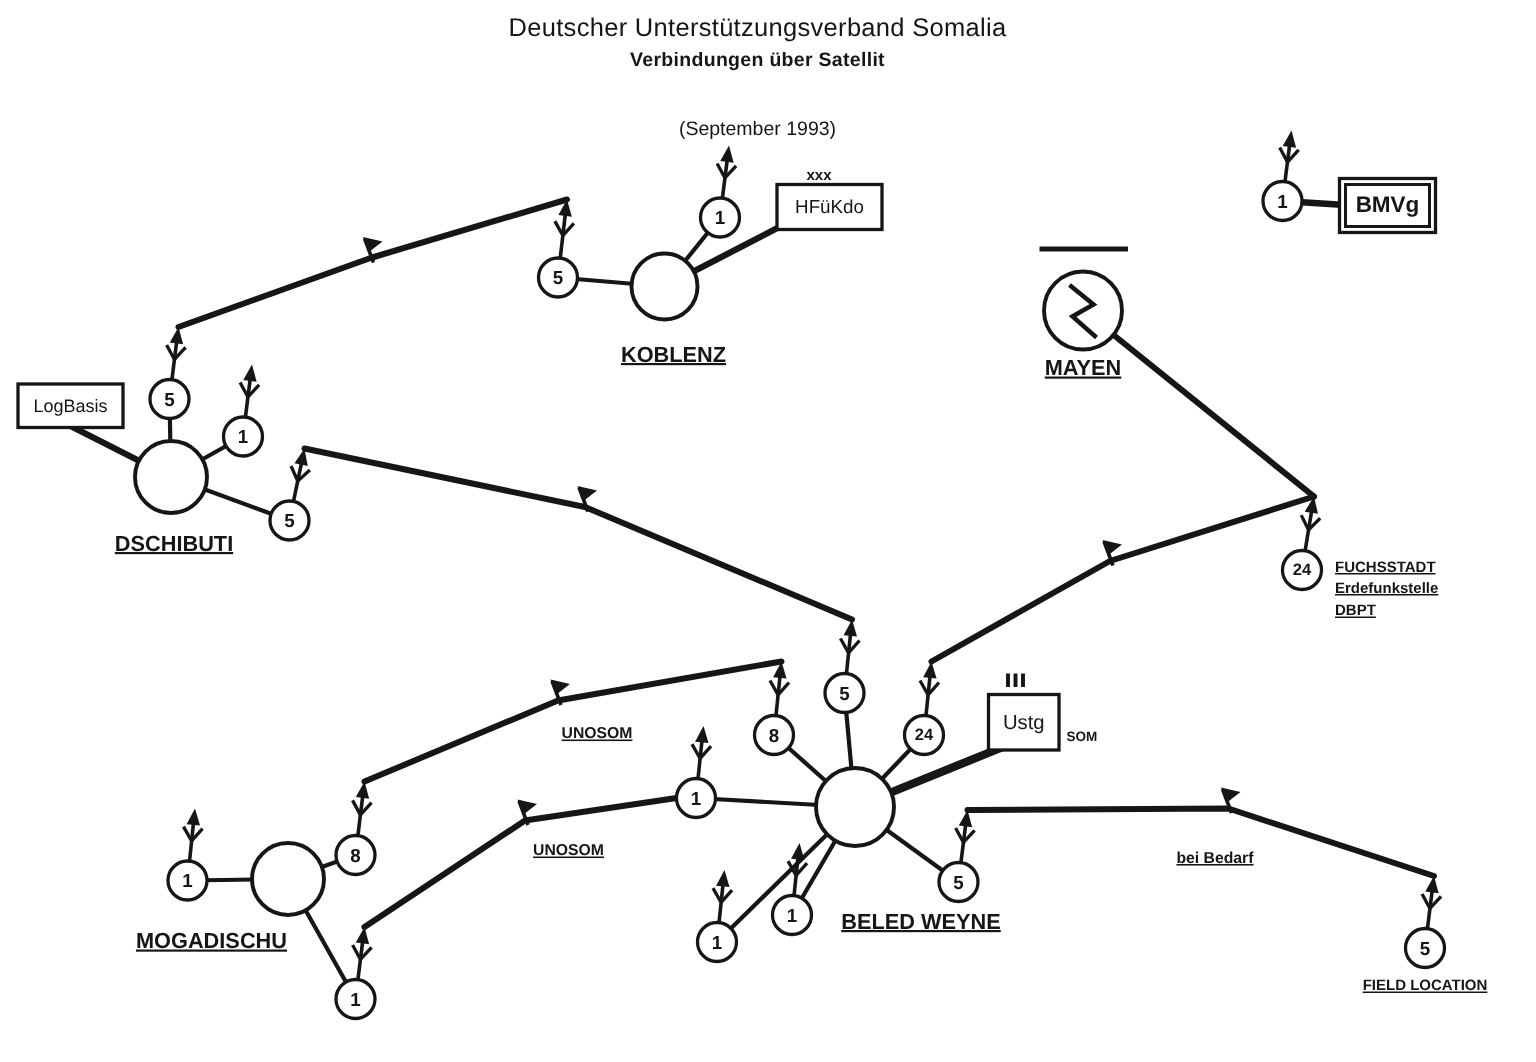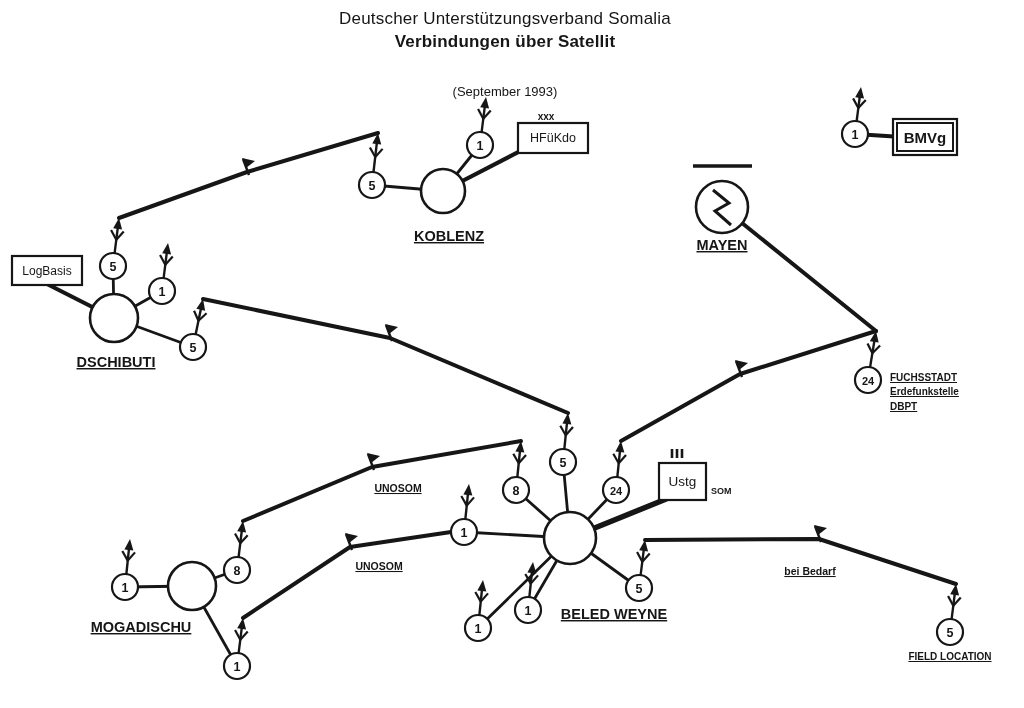--- a/index.html
+++ b/index.html
@@ -1,21 +1,21 @@
 <!DOCTYPE html>
 <html><head>
 <meta charset="utf-8">
 <style>
   * { margin:0; padding:0; box-sizing:border-box; }
   html,body { width:1024px; height:708px; }
   body { background:#ffffff; font-family:"Liberation Sans", sans-serif; color:#161616; }
   .stage { position:relative; width:1024px; height:708px; background:#fff; overflow:hidden;padding-left:45px; }
   .title { position:absolute; top:8px; left:0; width:1010px; text-align:center; line-height:1.35; z-index:2; }
   .t1 { font-size:17px; letter-spacing:0.2px; }
-  .t2 { font-size:17px; font-weight:bold; letter-spacing:0.2px; }
+  .t2 { font-size:13px; font-weight:bold; letter-spacing:0.2px; }
   .t3 { font-size:13px;margin-top:29px; }
   #diagram-svg { position:absolute; top:0; left:0; z-index:1; }
   #diagram-svg text { font-family:"Liberation Sans", sans-serif; }
 </style>
 </head>
 <body>
 
 <div class="stage">
   <header class="title">
     <div class="t1">Deutscher Unterstützungsverband Somalia</div>

